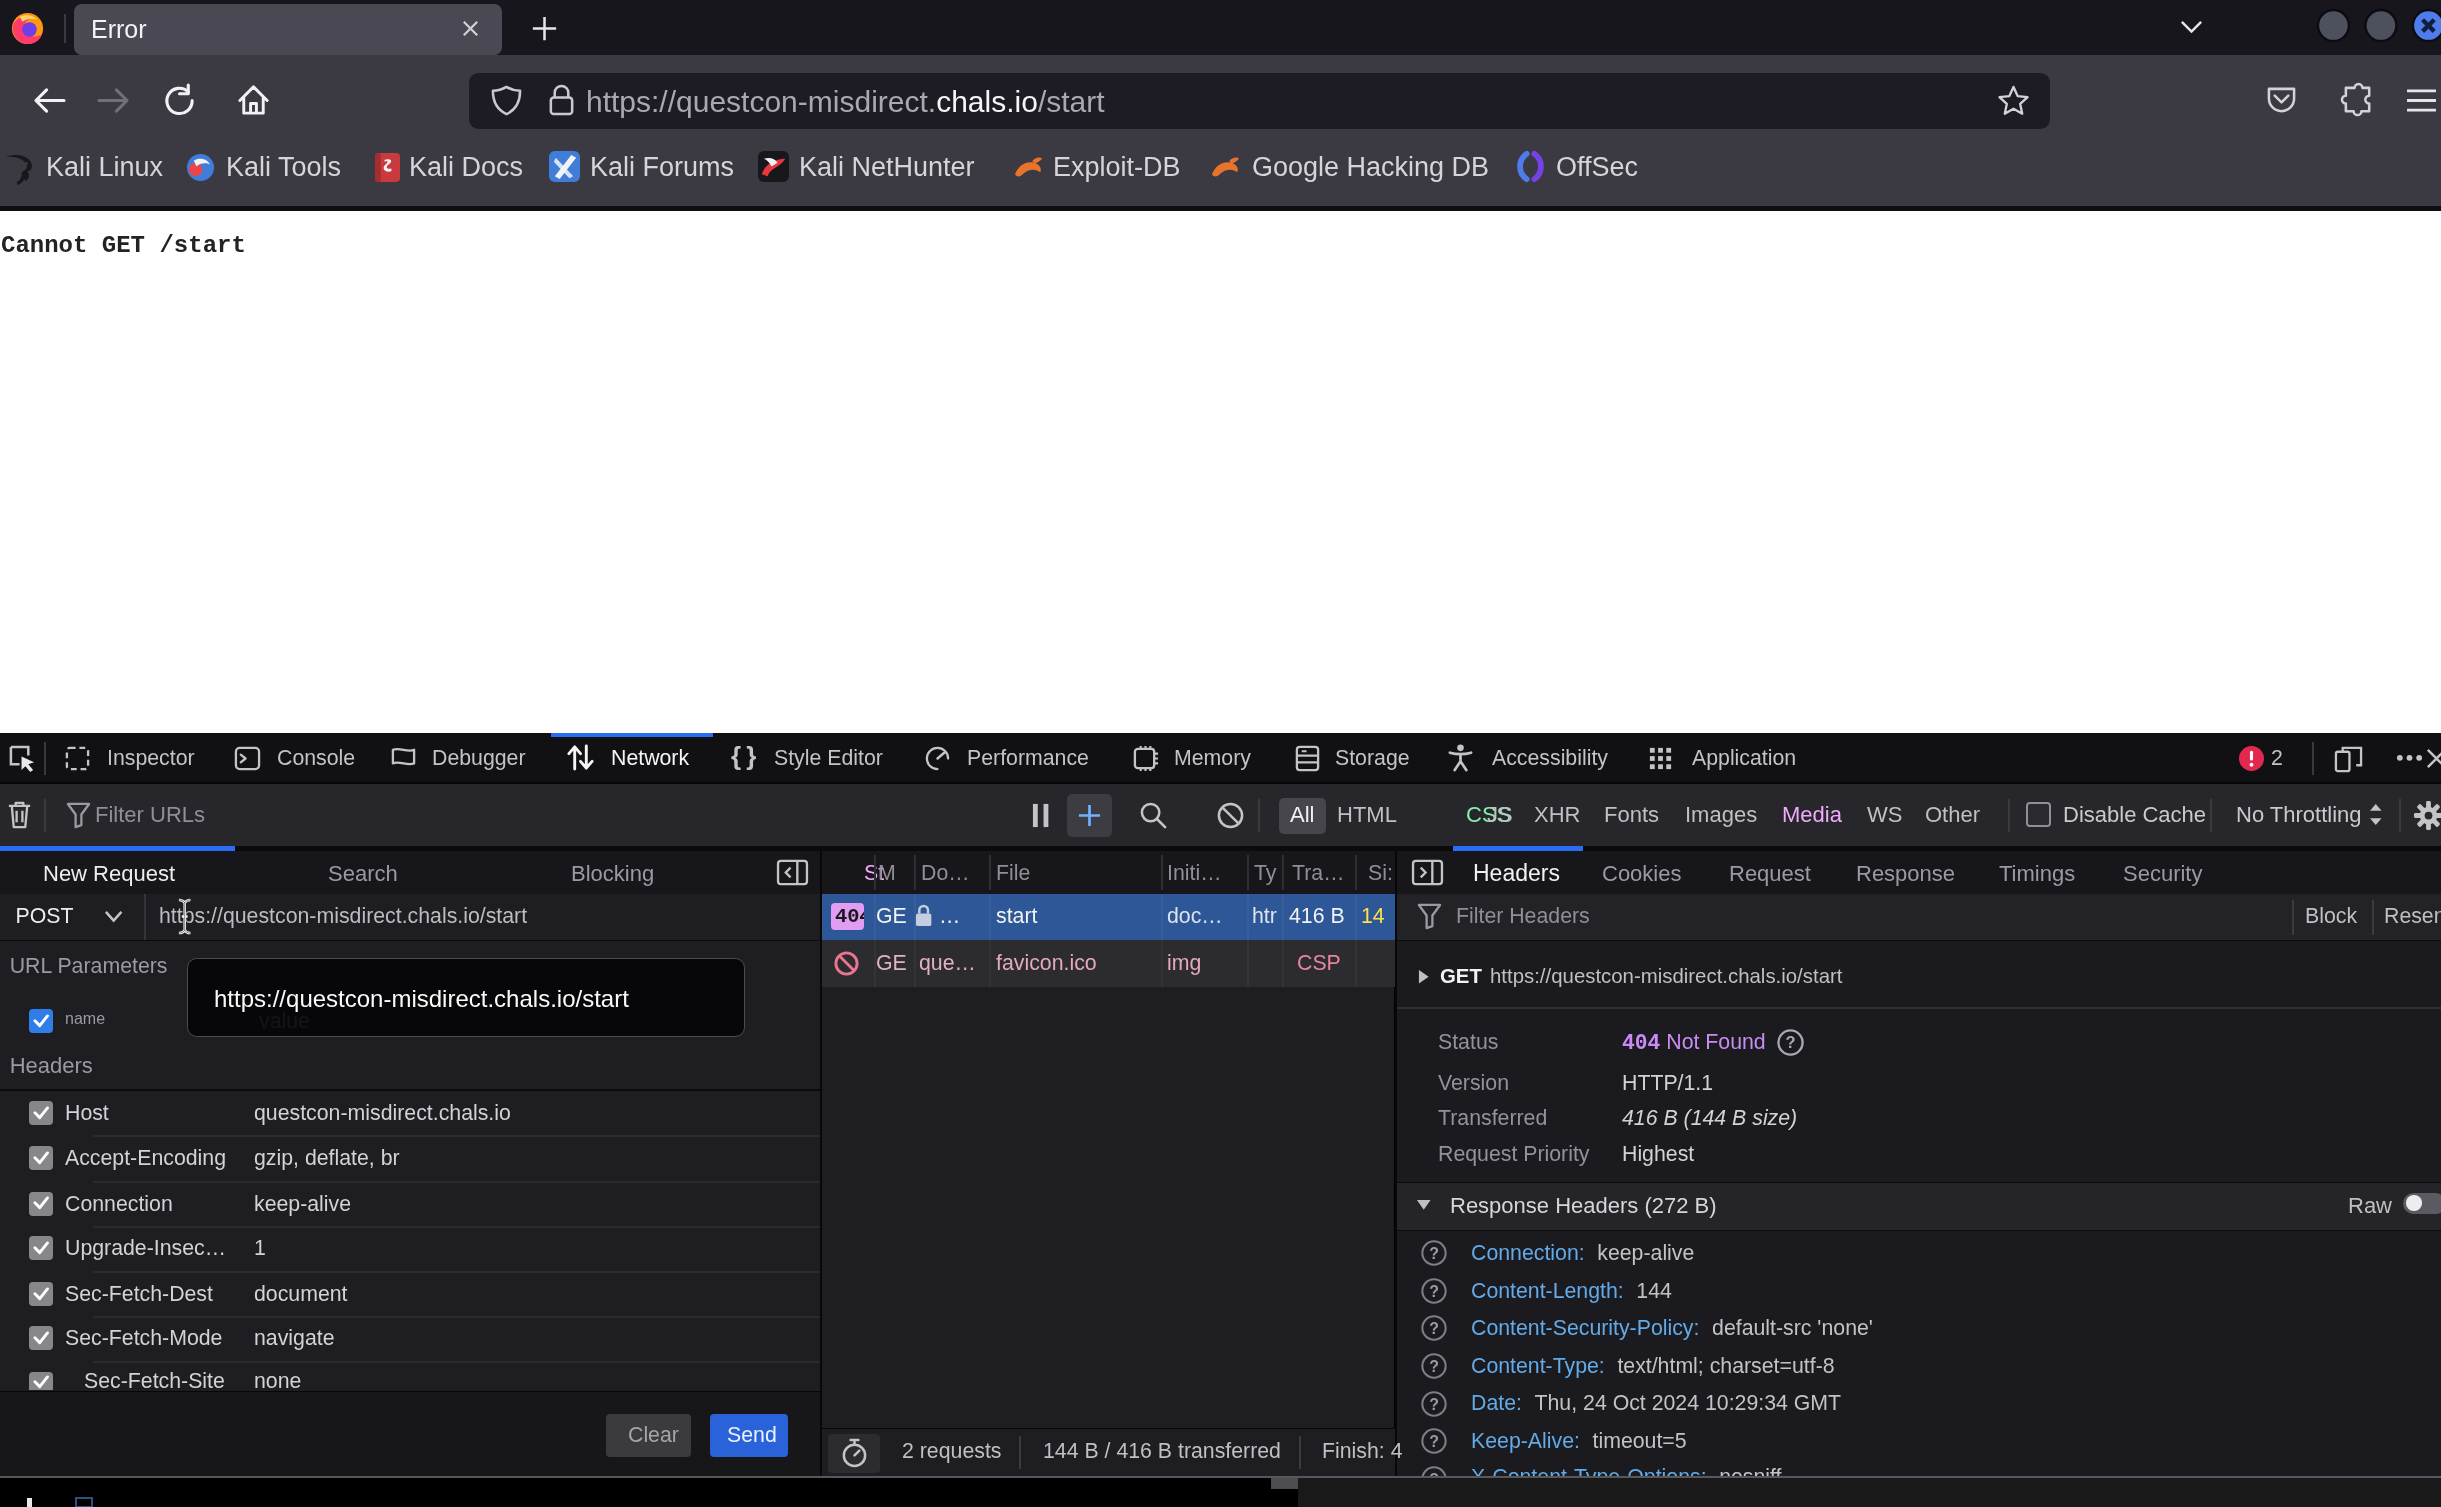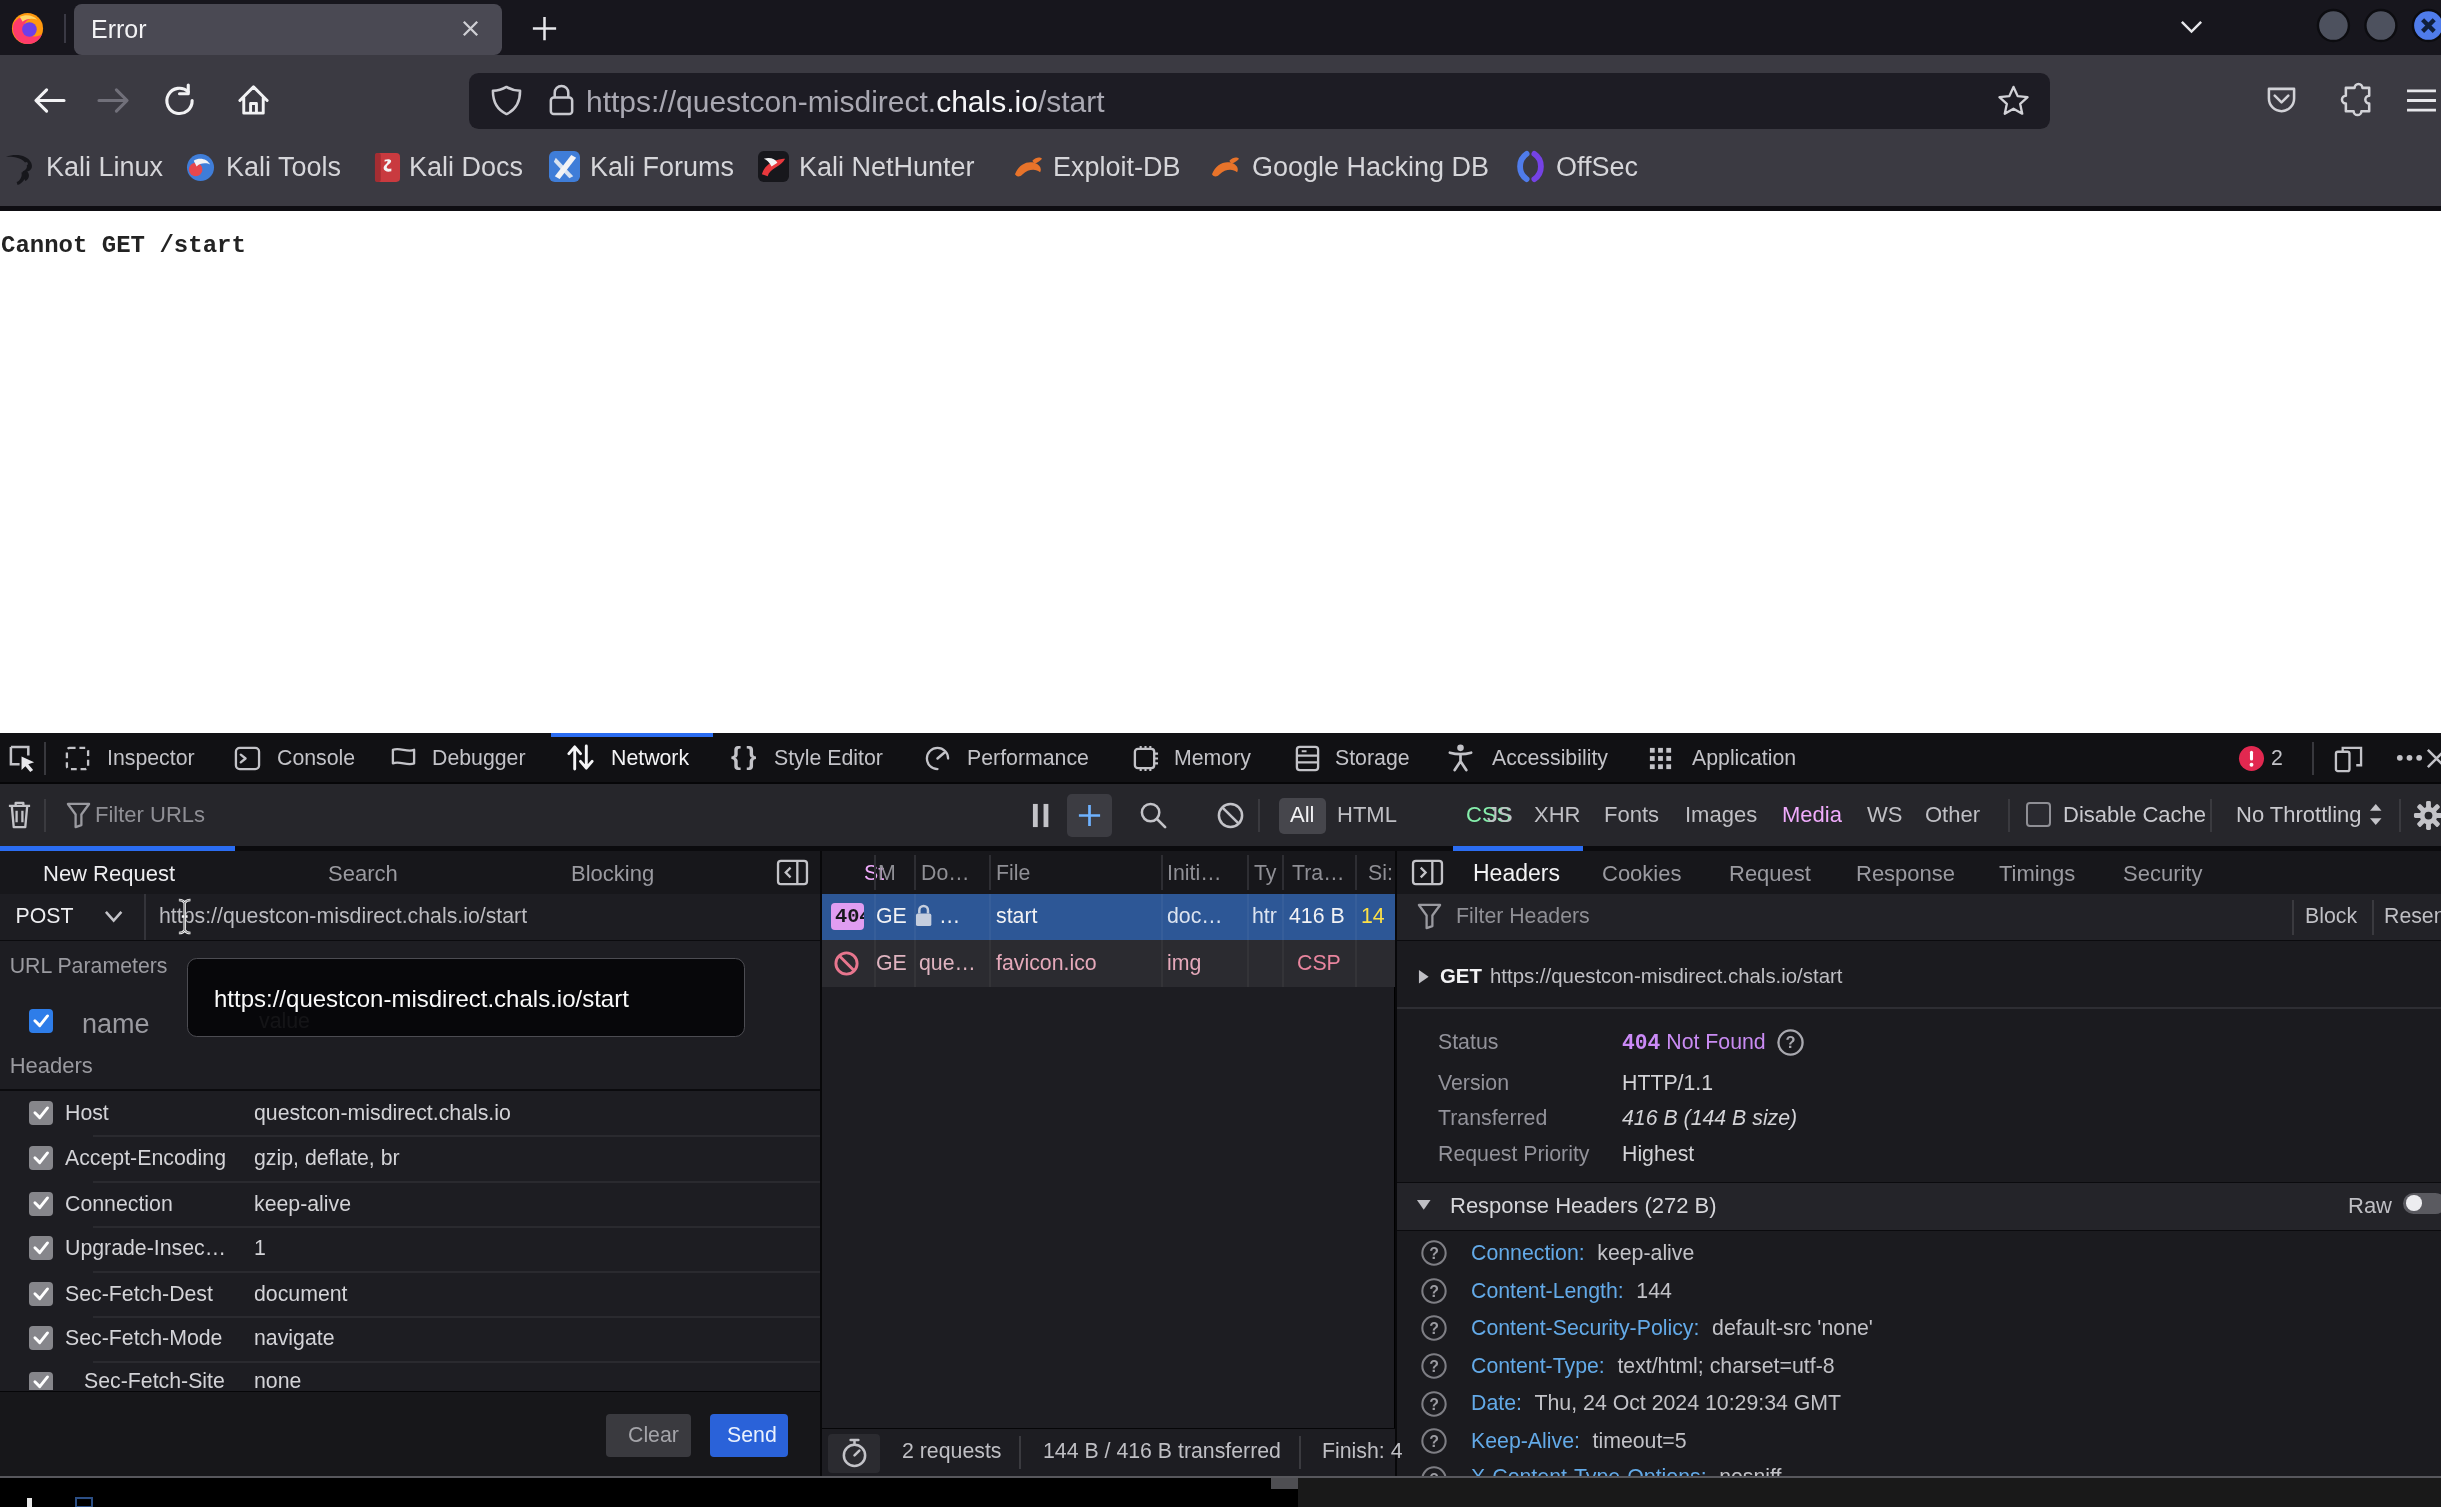--- a/index.html
+++ b/index.html
@@ -391,21 +391,21 @@
 <path d="M4 3 C7 3 9 4 10 6 C11 4 13 3 16 3 M10 6 V34 M4 37 C7 37 9 36 10 34 C11 36 13 37 16 37"></path>
 </g>
 </svg>
 
 <div class="t" style="left:9.7px;top:956px;font-size:21.3px;color:#9a9aa0;">URL Parameters</div>
 
 <div class="a" style="left:29px;top:1009px;width:24px;height:24px;background:#2e7de9;border-radius:3.9px;"></div>
 <svg class="a" style="left:32px;top:1013px" width="18.4" height="16.5" viewBox="0 0 19 17">
     <path d="M3 8 L8 13 L16 3" stroke="#fff" stroke-width="3" fill="none" stroke-linecap="round" stroke-linejoin="round"></path>
   </svg>
-<div class="t" style="left:82px;top:1011px;font-size:27px;color:#9a9aa0;">name</div>
+<div class="t" style="left:65px;top:1011px;font-size:16px;color:#9a9aa0;">name</div>
 <div class="t" style="left:259px;top:1011px;font-size:21.3px;color:#85858a;">value</div>
 
 <div class="a" style="left:187px;top:958px;width:558px;height:79px;background:rgba(5,5,7,0.88);border:1.5px solid #4c4c52;border-radius:9.7px;box-sizing:border-box;"></div>
 <div class="t" style="left:214px;top:987px;font-size:24px;color:#fafafa;">https://questcon-misdirect.chals.io/start</div>
 
 <div class="t" style="left:9.7px;top:1055px;font-size:22px;color:#9a9aa0;">Headers</div>
 <div class="a" style="left:0;top:1089px;width:820px;height:1.9px;background:#0b0b0e;"></div>
 
 
 <div class="a" style="left:29px;top:1101px;width:24px;height:24px;background:#86868b;border-radius:3.9px;"></div>

